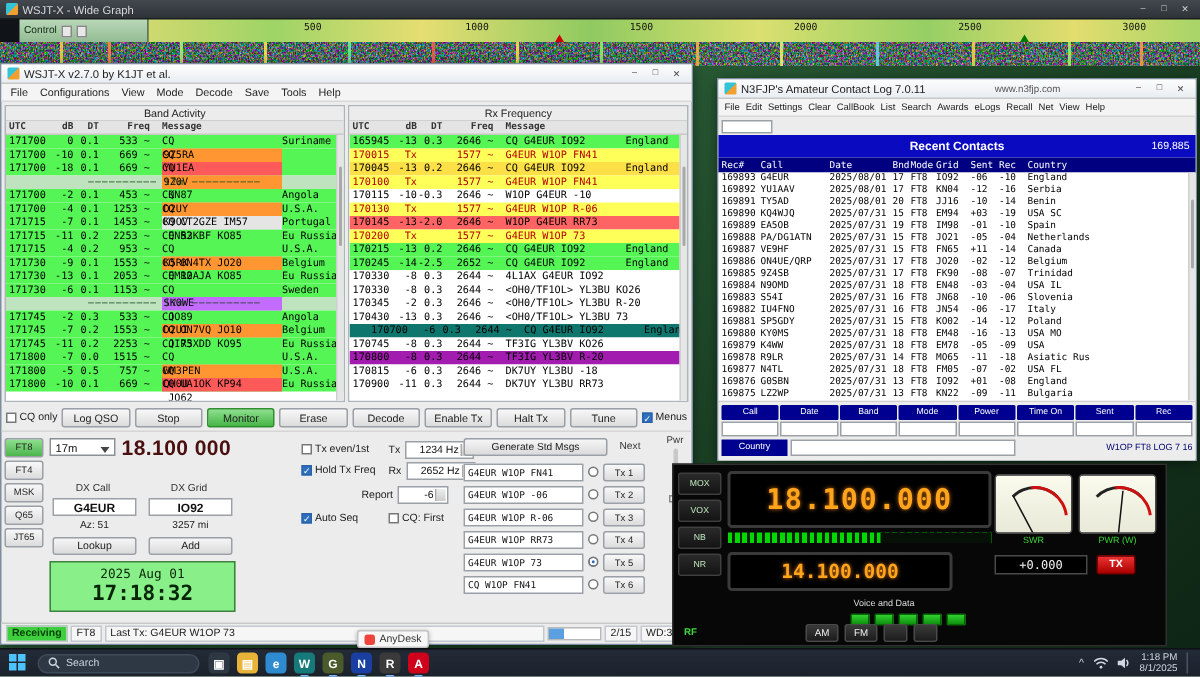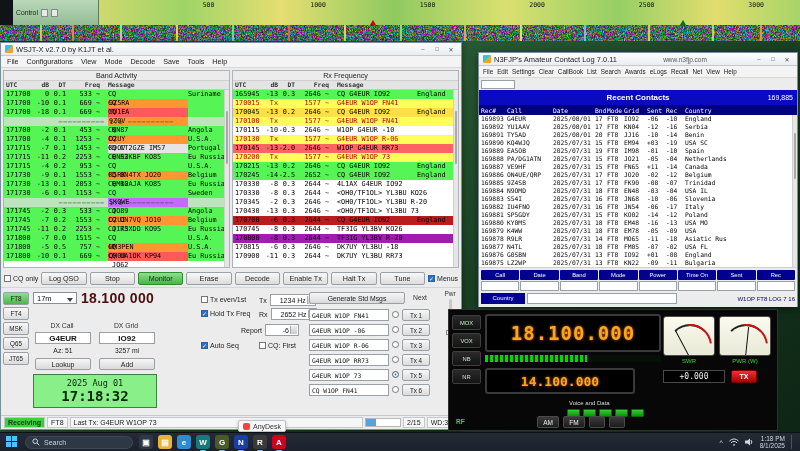--- a/index.html
+++ b/index.html
@@ -10,21 +10,21 @@
 .titlebar{display:flex;align-items:center;gap:3px;padding:0 4px;height:13px;background:linear-gradient(#fdfdfd,#e9edf2);border-bottom:1px solid #c8c8c8;font-size:7.5px;color:#222;}
 .winbtns{margin-left:auto;display:flex;gap:2px;}
 .wb{width:12px;height:10px;display:flex;align-items:center;justify-content:center;font-size:6px;color:#444;}
 .menubar{display:flex;align-items:center;height:12px;background:#f4f4f4;border-bottom:1px solid #d8d8d8;font-size:7.2px;color:#222;padding:0 2px;}
 .mi{padding:0 4px;white-space:nowrap;}
 
 #widegraph{position:absolute;left:0;top:0;width:800px;height:41px;background:#101418;border-bottom:1px solid #000;}
 .wg-titlebar{background:linear-gradient(#43484e,#2e3338);color:#d6d9dd;border-bottom:1px solid #1a1d20;}
 .wg-titlebar .wb{color:#cfcfcf;}
 .wg-ico{width:8px;height:8px;background:linear-gradient(135deg,#35c4d7 50%,#f0a030 50%);border-radius:1px;}
-.wg-row{position:relative;height:25px;display:flex;margin-left:13px;}
+.wg-row{position:relative;height:15px;display:flex;margin-left:13px;}
 .wg-control{width:86px;background:linear-gradient(#b9d8b9,#93bc93);display:flex;align-items:center;gap:3px;font-size:6.8px;padding:0 3px;color:#102810;border-right:1px solid #5a7a5a;}
 .spin{width:7px;height:8px;background:#e8e8e8;border:1px solid #888;}
 .wg-scale{position:relative;flex:1;background:linear-gradient(90deg,#cfd96e,#9ed466 12%,#e6de72 26%,#8fca60 42%,#dbe070 58%,#96cf64 74%,#e2dd6e 88%,#a8d468);}
 .tick{position:absolute;top:1px;font-size:6.5px;color:#101010;transform:translateX(-50%);font-family:"DejaVu Sans Mono",monospace;}
 .mark{position:absolute;bottom:0;width:0;height:0;border-left:3px solid transparent;border-right:3px solid transparent;}
 .mark.r{border-bottom:5px solid #d00000;}
 .mark.g{border-bottom:5px solid #007800;}
 .wg-fall{position:relative;height:16px;overflow:hidden;background:#05102a;}
 .wg-fall svg{position:absolute;inset:0;filter:contrast(1.25) brightness(1.15) saturate(1.4);}
 .streak{position:absolute;top:0;bottom:0;width:2px;opacity:.85;}
@@ -146,20 +146,29 @@
 .clockstack{text-align:right;font-size:6.5px;line-height:7.5px;}
 .showdesk{width:3px;height:14px;border-left:1px solid #4a5463;}
 
 #anydesk{position:absolute;left:238px;top:420px;height:12px;display:flex;align-items:center;gap:3px;background:#f7f7f7;border:1px solid #c4c4c4;border-radius:2px;padding:0 4px;font-size:7px;color:#333;z-index:60;box-shadow:0 1px 3px rgba(0,0,0,.3);}
 .ad-ico{width:7px;height:7px;background:#ef443b;border-radius:2px;}
 </style>
 </head>
 <body>
 
 <div id="widegraph">
+  <div class="titlebar wg-titlebar">
+    <span class="wg-ico"></span>
+    <span>WSJT-X - Wide Graph</span>
+    <span class="winbtns">
+      <span class="wb">–</span>
+      <span class="wb">□</span>
+      <span class="wb">✕</span>
+    </span>
+  </div>
   <div class="wg-row">
     <div class="wg-control">
       <span>Control</span>
       <span class="spin"></span>
       <span class="spin"></span>
     </div>
     <div class="wg-scale">
       <span class="mark r" style="left:38.6%"></span>
       <span class="mark g" style="left:82.9%"></span>
     <span class="tick" style="left: 15.625%;">500</span>
@@ -268,21 +277,21 @@
           <div class="dec-row" style="background: rgb(255, 255, 255);"><span class="d-utc">170115</span><span class="d-db">-10</span><span class="d-dt">-0.3</span><span class="d-fq">2646 ~</span><span class="d-msg">W1OP G4EUR -10</span><span class="d-cty"></span></div>
           <div class="dec-row" style="background: rgb(255, 255, 90); color: rgb(180, 0, 0);"><span class="d-utc">170130</span><span class="d-db">Tx</span><span class="d-dt"></span><span class="d-fq">1577 ~</span><span class="d-msg">G4EUR W1OP R-06</span><span class="d-cty"></span></div>
           <div class="dec-row" style="background: rgb(255, 100, 100);"><span class="d-utc">170145</span><span class="d-db">-13</span><span class="d-dt">-2.0</span><span class="d-fq">2646 ~</span><span class="d-msg">W1OP G4EUR RR73</span><span class="d-cty"></span></div>
           <div class="dec-row" style="background: rgb(255, 255, 90); color: rgb(180, 0, 0);"><span class="d-utc">170200</span><span class="d-db">Tx</span><span class="d-dt"></span><span class="d-fq">1577 ~</span><span class="d-msg">G4EUR W1OP 73</span><span class="d-cty"></span></div>
           <div class="dec-row" style="background: rgb(86, 245, 86);"><span class="d-utc">170215</span><span class="d-db">-13</span><span class="d-dt">0.2</span><span class="d-fq">2646 ~</span><span class="d-msg">CQ G4EUR IO92</span><span class="d-cty">England</span></div>
           <div class="dec-row" style="background: rgb(86, 245, 86);"><span class="d-utc">170245</span><span class="d-db">-14</span><span class="d-dt">-2.5</span><span class="d-fq">2652 ~</span><span class="d-msg">CQ G4EUR IO92</span><span class="d-cty">England</span></div>
           <div class="dec-row" style="background: rgb(255, 255, 255);"><span class="d-utc">170330</span><span class="d-db">-8</span><span class="d-dt">0.3</span><span class="d-fq">2644 ~</span><span class="d-msg">4L1AX G4EUR IO92</span><span class="d-cty"></span></div>
           <div class="dec-row" style="background: rgb(255, 255, 255);"><span class="d-utc">170330</span><span class="d-db">-8</span><span class="d-dt">0.3</span><span class="d-fq">2644 ~</span><span class="d-msg">&lt;OH0/TF1OL&gt; YL3BU KO26</span><span class="d-cty"></span></div>
           <div class="dec-row" style="background: rgb(255, 255, 255);"><span class="d-utc">170345</span><span class="d-db">-2</span><span class="d-dt">0.3</span><span class="d-fq">2646 ~</span><span class="d-msg">&lt;OH0/TF1OL&gt; YL3BU R-20</span><span class="d-cty"></span></div>
           <div class="dec-row" style="background: rgb(255, 255, 255);"><span class="d-utc">170430</span><span class="d-db">-13</span><span class="d-dt">0.3</span><span class="d-fq">2646 ~</span><span class="d-msg">&lt;OH0/TF1OL&gt; YL3BU 73</span><span class="d-cty"></span></div>
-          <div class="dec-row" style="background: #b91c1c;"><span class="d-utc">170700</span><span class="d-db">-6</span><span class="d-dt">0.3</span><span class="d-fq">2644 ~</span><span class="d-msg">CQ G4EUR IO92</span><span class="d-cty">England</span></div>
+          <div class="dec-row" style="background: #0f766e; justify-content: flex-end;"><span class="d-utc">170700</span><span class="d-db">-6</span><span class="d-dt">0.3</span><span class="d-fq">2644 ~</span><span class="d-msg">CQ G4EUR IO92</span><span class="d-cty">England</span></div>
           <div class="dec-row" style="background: rgb(255, 255, 255);"><span class="d-utc">170745</span><span class="d-db">-8</span><span class="d-dt">0.3</span><span class="d-fq">2644 ~</span><span class="d-msg">TF3IG YL3BV KO26</span><span class="d-cty"></span></div>
           <div class="dec-row" style="background: #a21caf;"><span class="d-utc">170800</span><span class="d-db">-8</span><span class="d-dt">0.3</span><span class="d-fq">2644 ~</span><span class="d-msg">TF3IG YL3BV R-20</span><span class="d-cty"></span></div>
           <div class="dec-row" style="background: rgb(255, 255, 255);"><span class="d-utc">170815</span><span class="d-db">-6</span><span class="d-dt">0.3</span><span class="d-fq">2646 ~</span><span class="d-msg">DK7UY YL3BU -18</span><span class="d-cty"></span></div>
           <div class="dec-row" style="background: rgb(255, 255, 255);"><span class="d-utc">170900</span><span class="d-db">-11</span><span class="d-dt">0.3</span><span class="d-fq">2644 ~</span><span class="d-msg">DK7UY YL3BU RR73</span><span class="d-cty"></span></div>
         </div>
       <div class="sbar"></div>
     </div>
   </div>
 
   <div class="btnrow">

